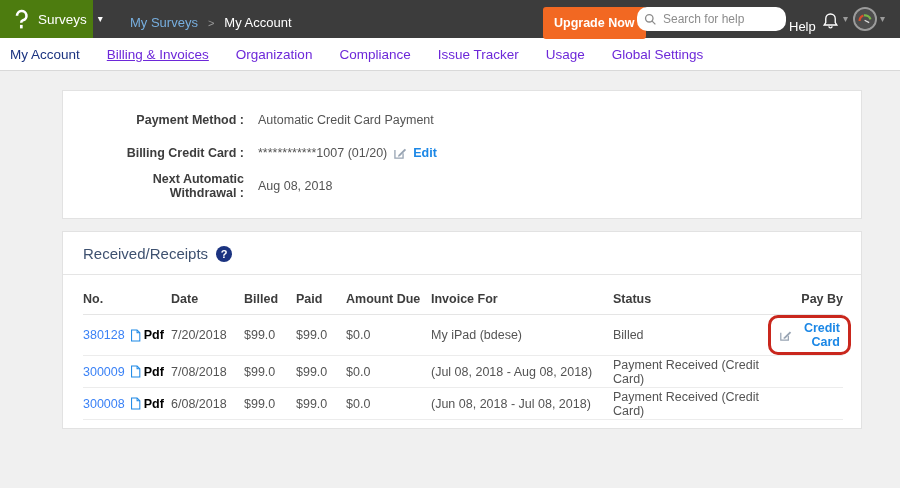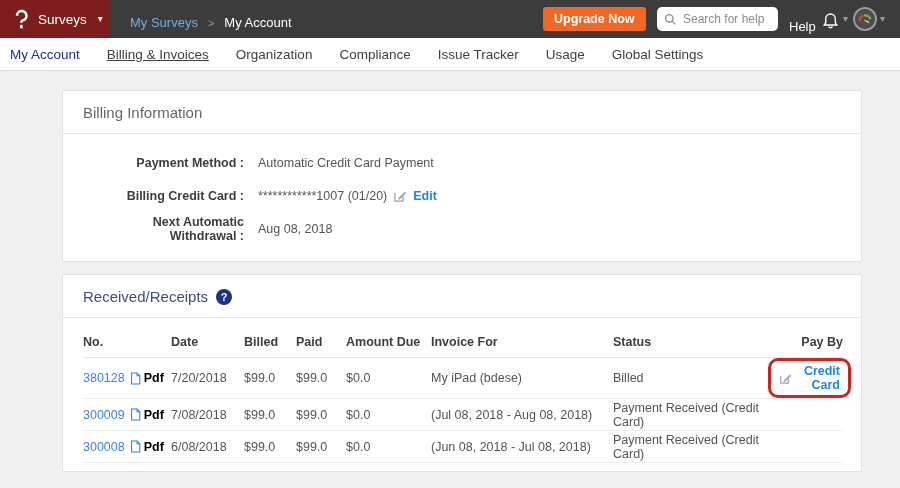--- a/index.html
+++ b/index.html
@@ -1,53 +1,53 @@
 <!DOCTYPE html>
 <html><head>
 <meta charset="utf-8">
 <style>
   * { margin:0; padding:0; box-sizing:border-box; }
   html,body { width:900px; height:488px; overflow:hidden;
     font-family:"Liberation Sans", sans-serif; background:#f0f0f0; }
 
   
   .topbar { position:relative; height:38px; background:#3c3c3c; }
-  .logo-box { position:absolute; left:0; top:0; width:110px; height:38px;
-    background:#7f1d1d; display:flex; align-items:center; padding-left:13px; gap:9px; cursor:pointer; }
+  .logo-box { position:absolute; left:0; top:0; width:93px; height:38px;
+    background:#4d7c0f; display:flex; align-items:center; padding-left:13px; gap:9px; cursor:pointer; }
   .logo-box .product { color:#fff; font-size:13.5px; }
   .chev { font-size:10px; line-height:1; }
   .logo-box .chev { color:#fff; margin-left:2px; }
   .breadcrumb { position:absolute; left:130px; top:0; height:45px;
     display:flex; align-items:center; gap:10px; font-size:13px; }
   .crumb-parent { color:#77aede; cursor:pointer; }
   .crumb-sep { color:#9a9a9a; font-size:11px; }
   .crumb-current { color:#ffffff; }
-  .upgrade-btn { position:absolute; left:543px; top:7px; height:24px; padding:0 11px;
+  .upgrade-btn { position:absolute; left:543px; top:7px; height:32px; padding:0 11px;
     background:#f26822; border:none; border-radius:3px; color:#fff; font-weight:bold;
     font-size:12.5px; display:flex; align-items:center; cursor:pointer;
     font-family:"Liberation Sans", sans-serif; }
-  .search-box { position:absolute; left:657px; top:7px; width:121px; height:24px;
-    background:#fff; border-radius:5px; display:flex; align-items:center; padding:0 7px; gap:6px; }
+  .search-box { position:absolute; left:637px; top:7px; width:149px; height:24px;
+    background:#fff; border-radius:10px; display:flex; align-items:center; padding:0 7px; gap:6px; }
   .search-box input { border:none; outline:none; flex:1; font-size:12px; color:#444;
     font-family:"Liberation Sans", sans-serif; background:transparent; min-width:0; }
   .search-box input::placeholder { color:#8c8c8c; }
   .help-link { position:absolute; left:789px; top:0; height:52px; display:flex;
     align-items:center; color:#fff; font-size:13px; cursor:pointer; }
   .bell-wrap { position:absolute; left:821px; top:0; height:38px; display:flex;
     align-items:center; gap:3px; cursor:pointer; }
   .bell-wrap .chev, .avatar-wrap .chev { color:#9b9b9b; }
   .avatar-wrap { position:absolute; left:853px; top:0; height:38px; display:flex;
     align-items:center; gap:3px; cursor:pointer; }
   .avatar { width:24px; height:24px; border-radius:50%; border:2px solid #9b9b9b;
     overflow:hidden; background:#4d4d4d; display:flex; align-items:center; justify-content:center; }
 
   
   .section-nav { height:33px; background:#fff; border-bottom:1px solid #d9d9d9;
     display:flex; align-items:center; padding-left:10px; gap:27px; font-size:13.5px; }
-  .nav-item { color:#404040; cursor:pointer; white-space:nowrap; }
+  .nav-item { color:#6d28d9; cursor:pointer; white-space:nowrap; }
   .nav-item.muted { color:#1b3380; }
   .nav-item.active { text-decoration:underline; }
 
   
   .content { padding-top:19px; }
   .panel { width:800px; margin-left:62px; background:#fff; border:1px solid #e2e2e2; }
   .panel + .panel { margin-top:12px; }
   .panel-title-row { padding:13px 20px 12px; border-bottom:1px solid #e5e5e5;
     font-size:15px; display:flex; align-items:center; gap:8px; }
   .panel-title-row.gray { color:#666666; }
@@ -147,23 +147,20 @@
   <span class="nav-item">Organization</span>
   <span class="nav-item">Compliance</span>
   <span class="nav-item">Issue Tracker</span>
   <span class="nav-item">Usage</span>
   <span class="nav-item">Global Settings</span>
 </nav>
 
 <main class="content">
 
   <section class="panel">
-    <div class="panel-title-row gray">
-      <span>Billing Information</span>
-    </div>
     <div class="fields">
       <div class="field-row">
         <span class="field-label">Payment Method :</span>
         <span class="field-value">Automatic Credit Card Payment</span>
       </div>
       <div class="field-row">
         <span class="field-label">Billing Credit Card :</span>
         <span class="field-value">
           <span>************1007 (01/20)</span>
           <span class="icon">

